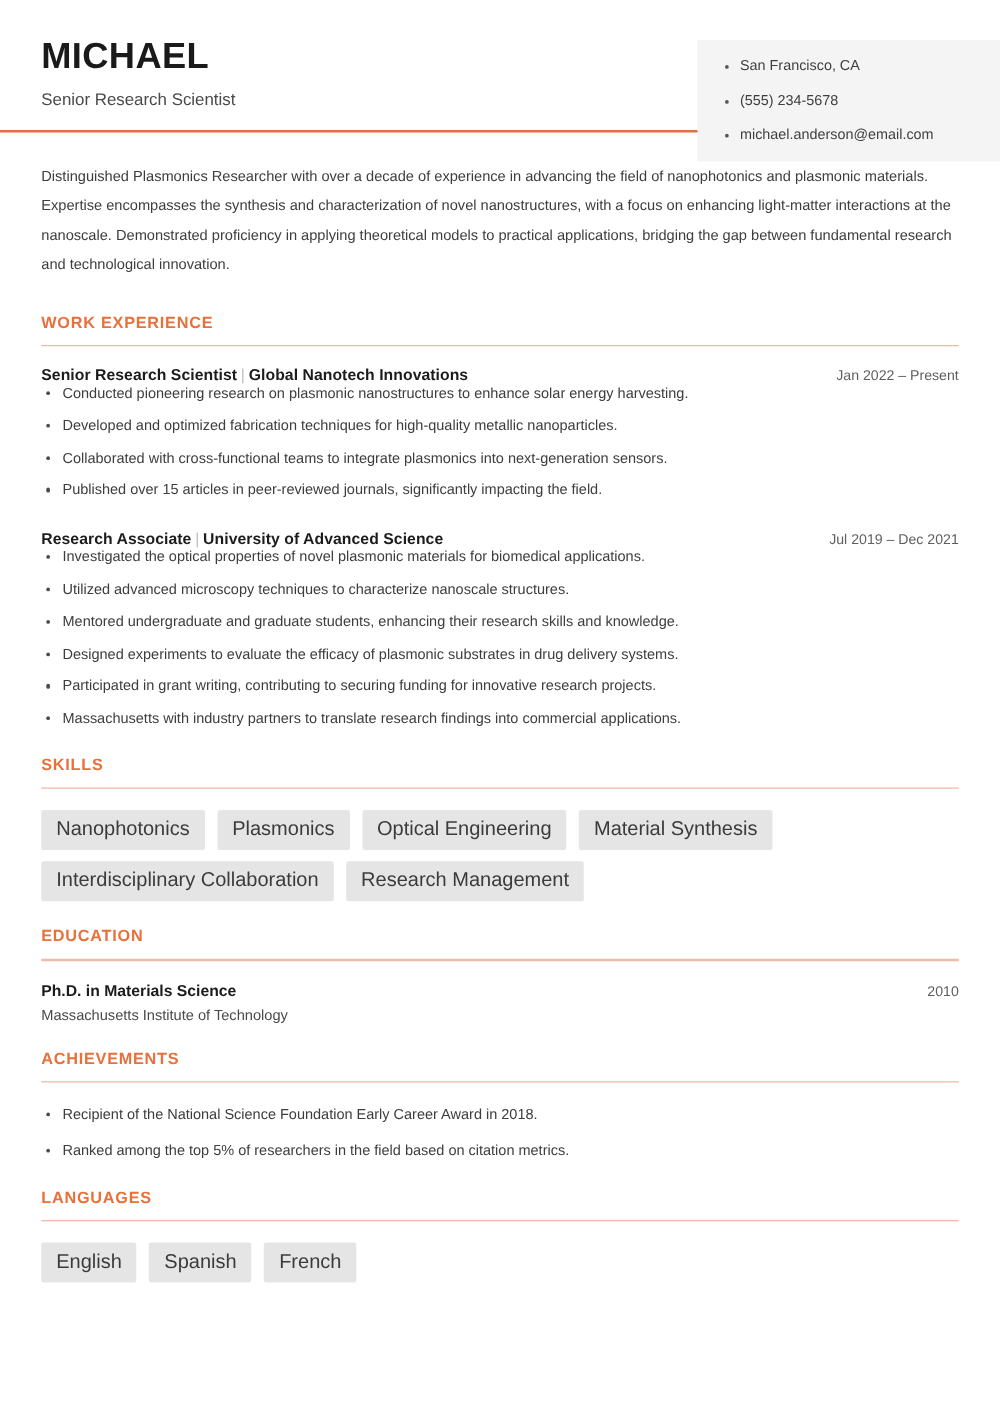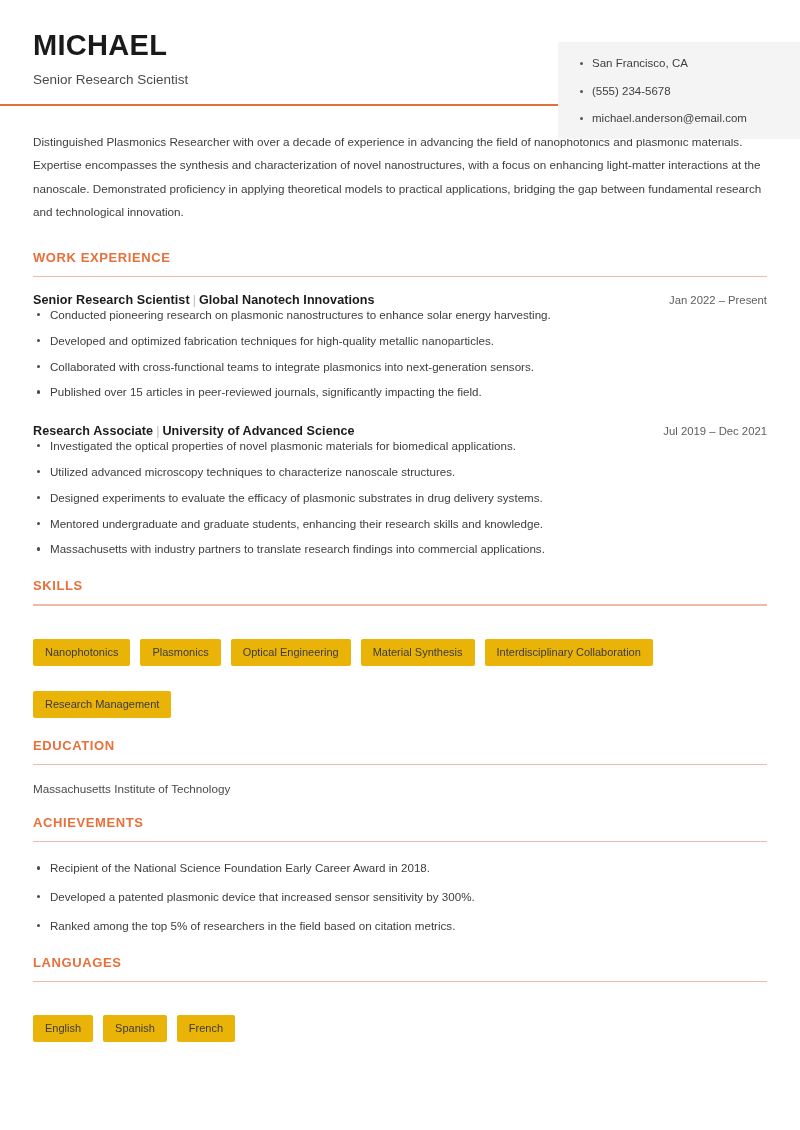--- a/index.html
+++ b/index.html
@@ -57,21 +57,21 @@
   .job-title {
     margin-top: 9px;
     font-size: 13.5px;
     color: #4a4a4a;
     font-weight: normal;
   }
 
   .contact-panel {
     position: absolute;
     left: 558px;
-    top: 42px;
+    top: 32px;
     width: 242px;
     min-height: 92px;
     background: #f4f4f4;
     padding: 14px 14px 12px 22px;
   }
 
   .contact-list {
     list-style: none;
   }
 
@@ -192,28 +192,27 @@
 
   
   .chips {
     display: flex;
     flex-wrap: wrap;
     gap: 9px 10px;
     margin-top: 17px;
   }
 
   .chip {
-    background: #eab308;
+    background: #e5e5e5;
     color: #3b3b3b;
-    font-size: 11px;
+    font-size: 16px;
     line-height: 1;
     padding: 8px 12px;
     border-radius: 2px;
     white-space: nowrap;
-    margin-top: 16px;
   }
 
   
   .edu-entry { margin-top: 17px; }
 
   .edu-head {
     display: flex;
     justify-content: space-between;
     align-items: baseline;
     gap: 18px;
@@ -290,22 +289,23 @@
       <div class="entry">
         <div class="entry-head">
           <div class="entry-role">
             <span>Research Associate</span><span class="entry-sep">|</span><span>University of Advanced Science</span>
           </div>
           <div class="entry-date">Jul 2019 – Dec 2021</div>
         </div>
         <ul class="bullets">
           <li class="bullet">Investigated the optical properties of novel plasmonic materials for biomedical applications.</li>
           <li class="bullet">Utilized advanced microscopy techniques to characterize nanoscale structures.</li>
+          <li class="bullet">Mentored undergraduate and graduate students, enhancing their research skills and knowledge.</li>
           <li class="bullet">Designed experiments to evaluate the efficacy of plasmonic substrates in drug delivery systems.</li>
-          <li class="bullet">Mentored undergraduate and graduate students, enhancing their research skills and knowledge.</li>
+          <li class="bullet">Participated in grant writing, contributing to securing funding for innovative research projects.</li>
           <li class="bullet">Massachusetts with industry partners to translate research findings into commercial applications.</li>
         </ul>
       </div>
     </div>
 
     <div class="section">
       <div class="section-title">SKILLS</div>
       <div class="section-rule"></div>
       <div class="chips">
         <span class="chip">Nanophotonics</span>
@@ -314,30 +314,33 @@
         <span class="chip">Material Synthesis</span>
         <span class="chip">Interdisciplinary Collaboration</span>
         <span class="chip">Research Management</span>
       </div>
     </div>
 
     <div class="section">
       <div class="section-title">EDUCATION</div>
       <div class="section-rule"></div>
       <div class="edu-entry">
+        <div class="edu-head">
+          <div class="edu-degree">Ph.D. in Materials Science</div>
+          <div class="edu-year">2010</div>
+        </div>
         <div class="edu-school">Massachusetts Institute of Technology</div>
       </div>
     </div>
 
     <div class="section section-ach">
       <div class="section-title">ACHIEVEMENTS</div>
       <div class="section-rule"></div>
       <ul class="bullets">
         <li class="bullet">Recipient of the National Science Foundation Early Career Award in 2018.</li>
-        <li class="bullet">Developed a patented plasmonic device that increased sensor sensitivity by 300%.</li>
         <li class="bullet">Ranked among the top 5% of researchers in the field based on citation metrics.</li>
       </ul>
     </div>
 
     <div class="section">
       <div class="section-title">LANGUAGES</div>
       <div class="section-rule"></div>
       <div class="chips">
         <span class="chip">English</span>
         <span class="chip">Spanish</span>

